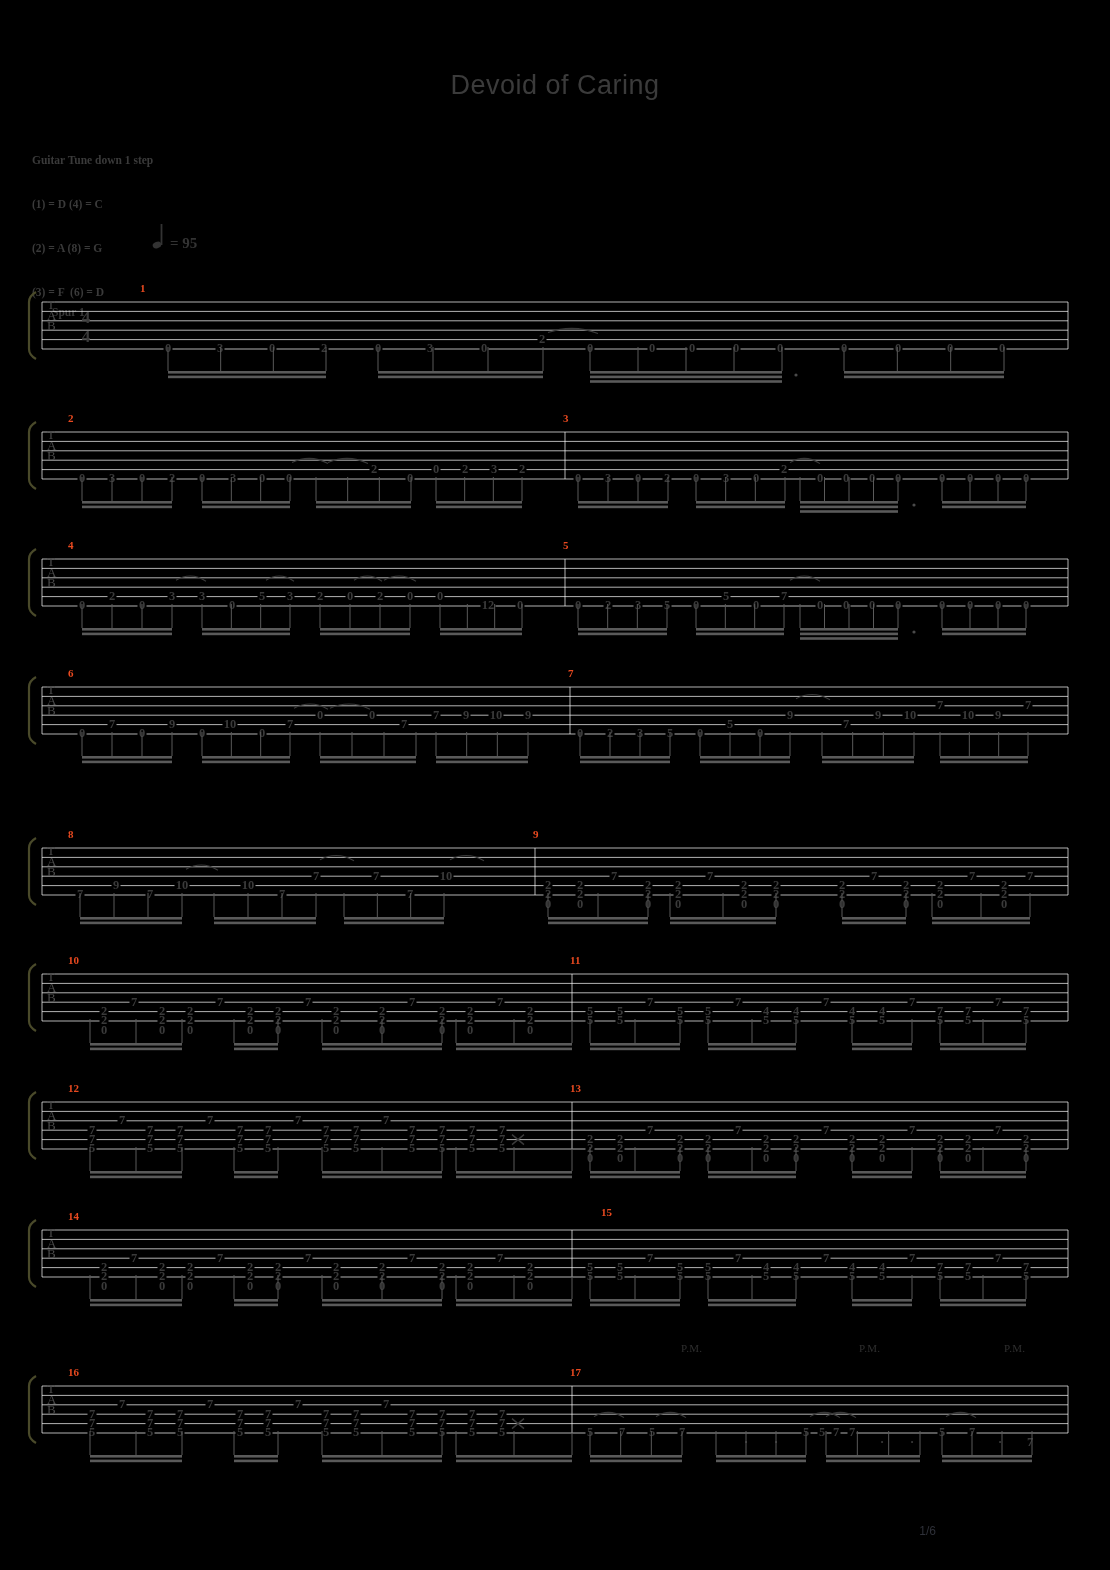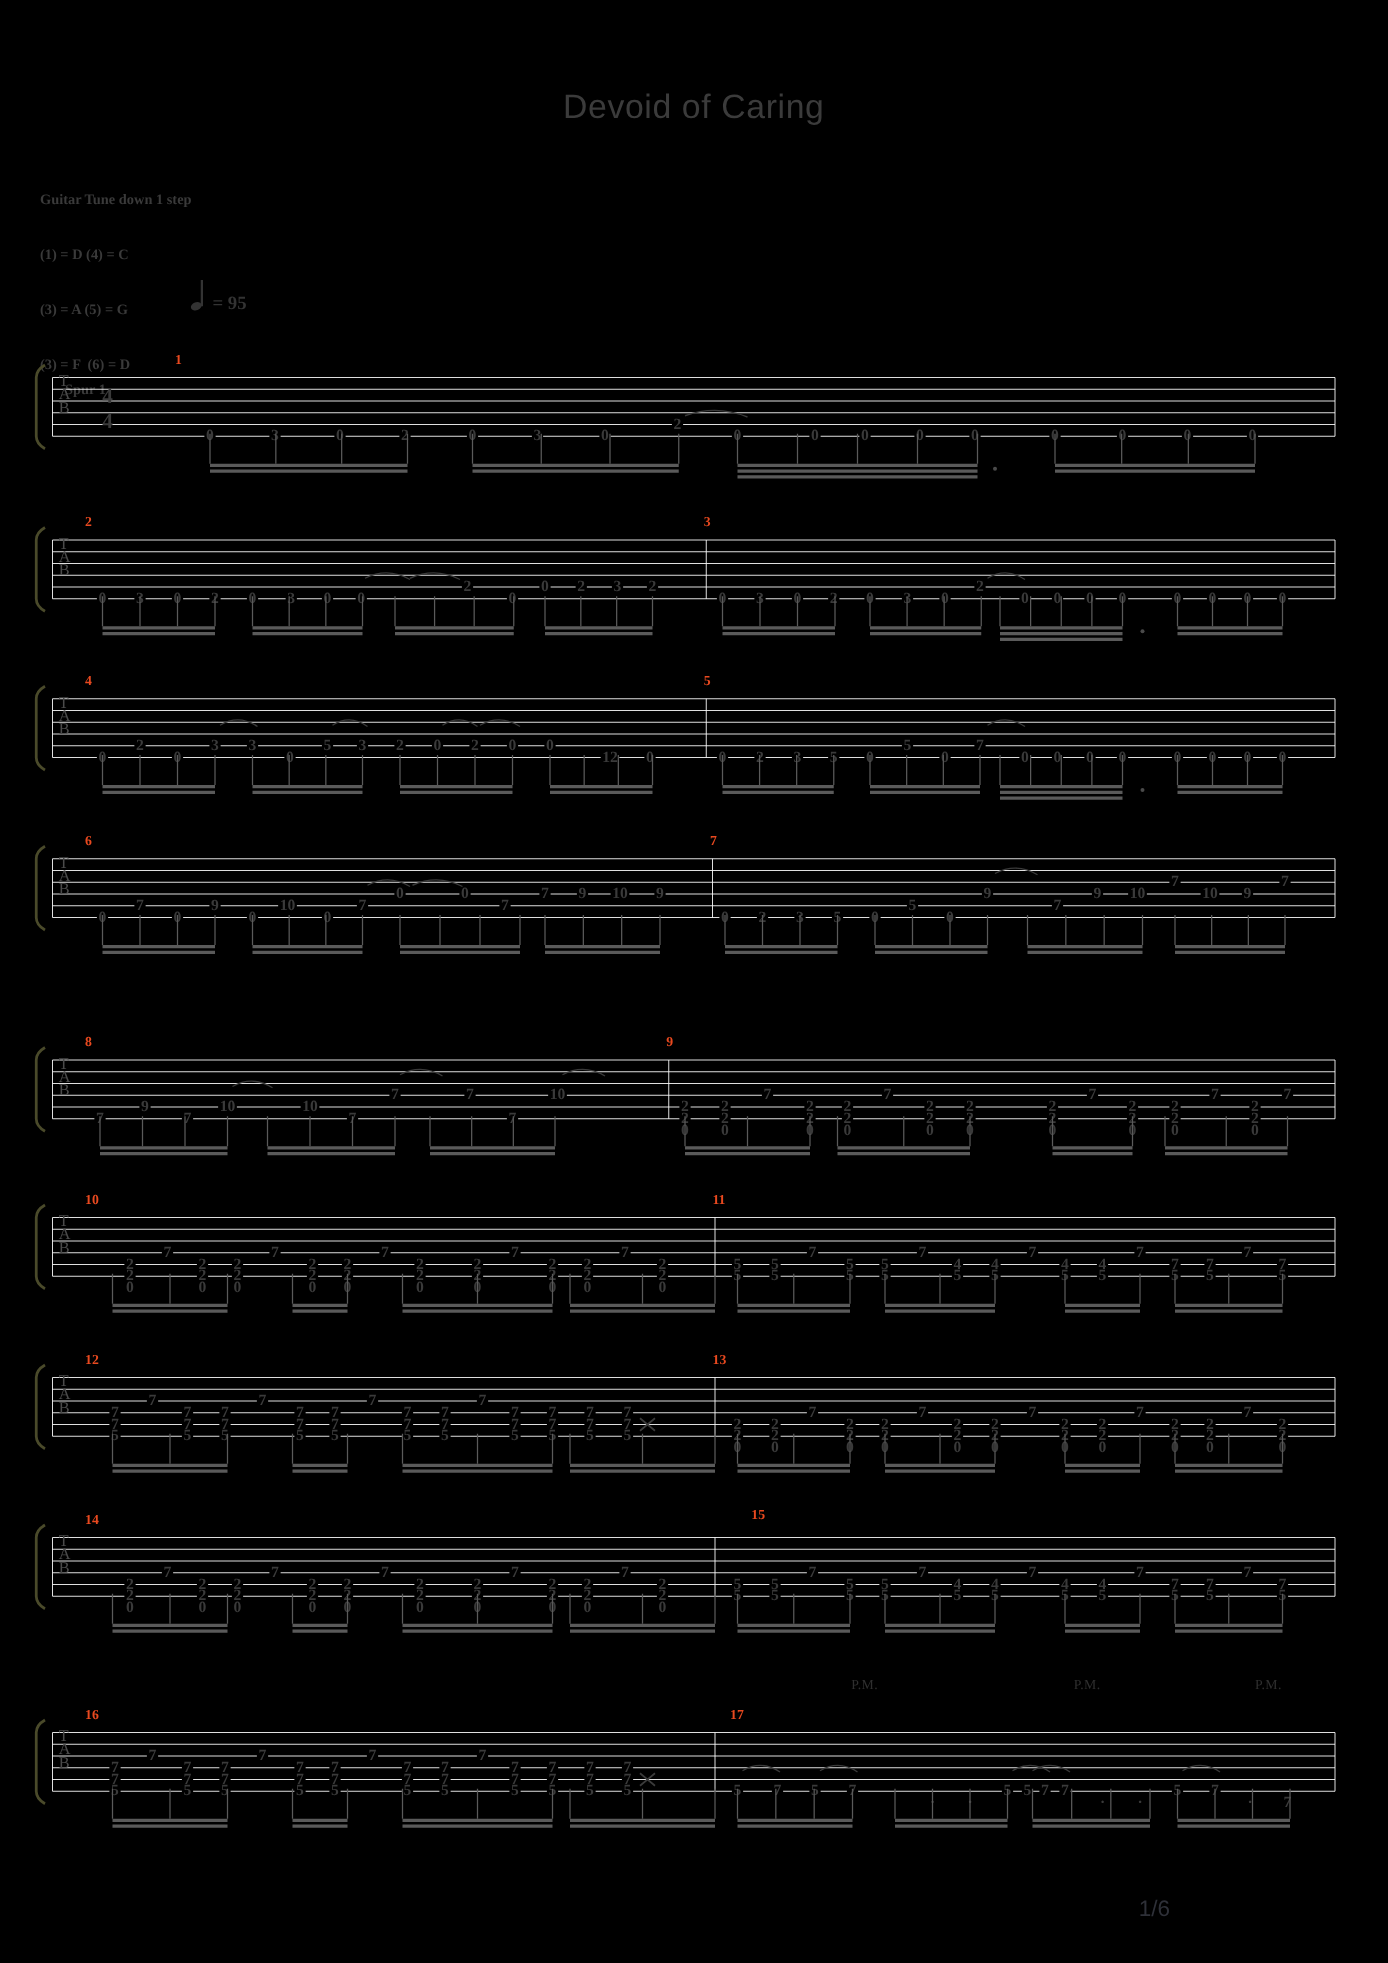--- a/index.html
+++ b/index.html
@@ -89,36 +89,36 @@
     font-family: "Liberation Serif", serif;
     font-size: 11px;
     color: #2f2f2f;
     letter-spacing: 0.3px;
   }
   .footer {
     position: absolute;
     right: 40px;
     bottom: 32px;
     font-family: "Liberation Sans", sans-serif;
-    font-size: 18px;
+    font-size: 12px;
     color: #2e3038;
     margin-top: 21px;
   }
 </style>
 </head>
 <body>
 
 <div class="page">
 
   <div class="title">Devoid of Caring</div>
 
   <div class="tuning">
     <div>Guitar Tune down 1 step</div>
     <div>(1) = D (4) = C</div>
-    <div>(3) = A (5) = G</div>
+    <div>(2) = A (8) = G</div>
     <div>(3) = F  (6) = D</div>
   </div>
 
   <div class="tempo">
     <span>
       <svg width="14" height="30" viewBox="0 0 14 30">
         <ellipse cx="5" cy="23" rx="4.4" ry="3.2" fill="#333333" transform="rotate(-20 5 23)"></ellipse>
         <rect x="8.6" y="2" width="1.8" height="21" fill="#333333"></rect>
       </svg>
     </span>
@@ -1500,21 +1500,21 @@
           <rect x="942" y="93" width="90" height="2.6" fill="#5a5a5a"></rect>
           <rect x="942" y="97.6" width="90" height="2.6" fill="#5a5a5a"></rect>
           <line x1="705" y1="-4" x2="743" y2="-4" stroke="#555" stroke-width="1" stroke-dasharray="3 3"></line>
           <line x1="743" y1="-10" x2="743" y2="-1" stroke="#555" stroke-width="1"></line>
           <line x1="883" y1="-4" x2="921" y2="-4" stroke="#555" stroke-width="1" stroke-dasharray="3 3"></line>
           <line x1="921" y1="-10" x2="921" y2="-1" stroke="#555" stroke-width="1"></line>
           <line x1="1028" y1="-4" x2="1054" y2="-4" stroke="#555" stroke-width="1" stroke-dasharray="3 3"></line>
           <line x1="1054" y1="-10" x2="1054" y2="-1" stroke="#555" stroke-width="1"></line>
         </svg>
         <div class="measure-num" style="left: 68px; top: 4px;">16</div>
-        <div class="measure-num" style="left: 584px; top: 4px;">17</div>
+        <div class="measure-num" style="left: 570px; top: 4px;">17</div>
         <div class="pm-mark" style="left: 681px; top: -20px;">P.M.</div>
         <div class="pm-mark" style="left: 859px; top: -20px;">P.M.</div>
         <div class="pm-mark" style="left: 1004px; top: -20px;">P.M.</div>
       </div>
     </div>
 
   <div class="footer">1/6</div>
 </div>
 
 </body></html>

